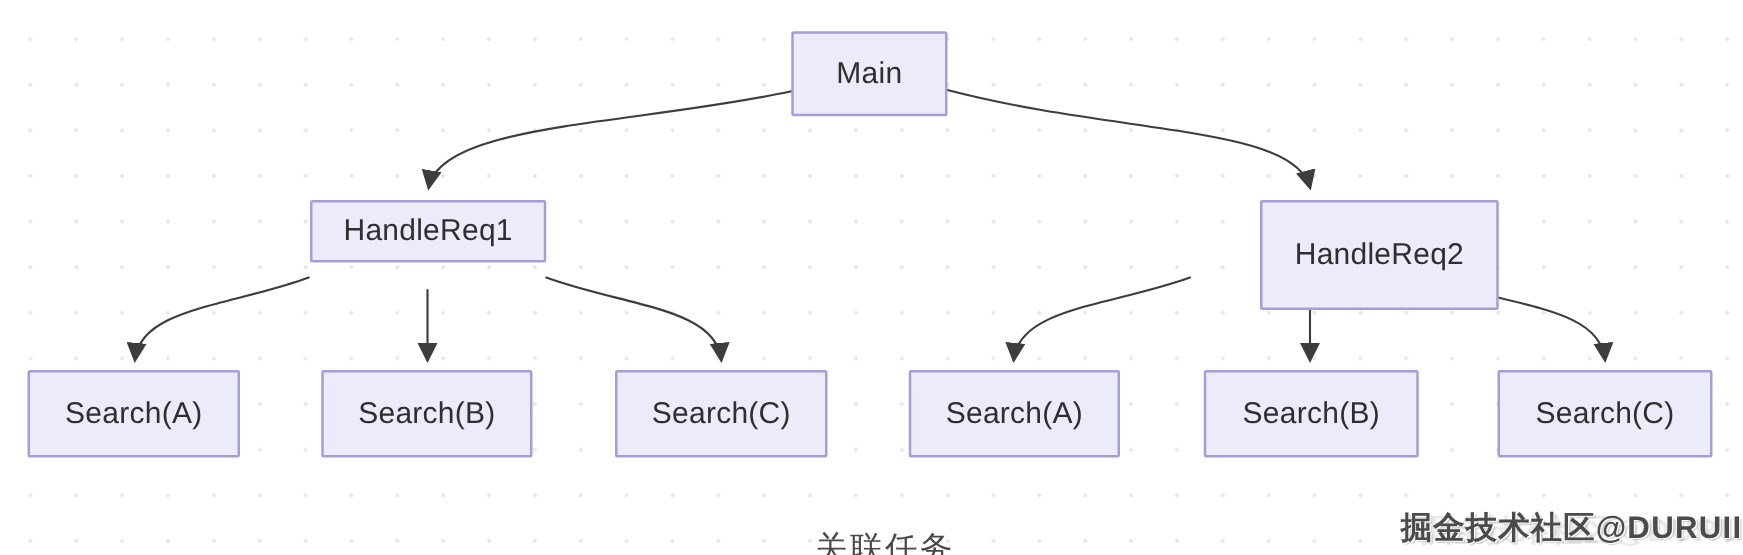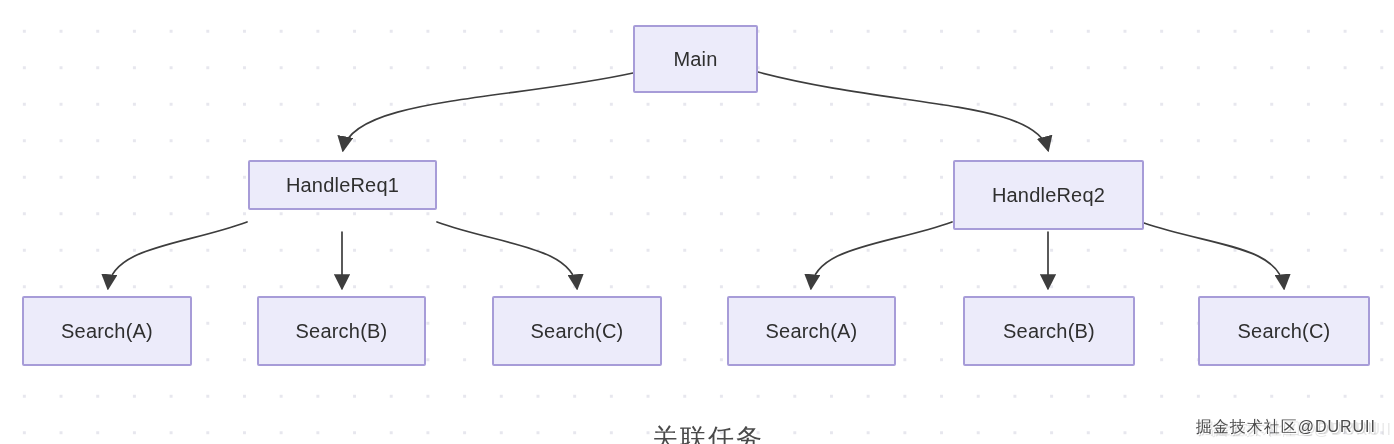--- a/index.html
+++ b/index.html
@@ -29,40 +29,40 @@
   .node {
     position: absolute;
     box-sizing: border-box;
     background: #ecebfa;
     border: 2px solid #a79cd8;
     border-radius: 2px;
     display: flex;
     align-items: center;
     justify-content: center;
     color: #2f2f2f;
-    font-size: 20px;
+    font-size: 24px;
     letter-spacing: 0.2px;
   }
   .caption {
     position: absolute;
     left: 583px;
     top: 394px;
     width: 250px;
     text-align: center;
     font-size: 26px;
     color: #4a4a4a;
     letter-spacing: 2px;
     margin-top: 27px;
   }
   .watermark {
     position: absolute;
-    right: 18px;
+    right: 0;
     bottom: 6px;
-    font-size: 16px;
-    font-weight: normal;
+    font-size: 25px;
+    font-weight: bold;
     color: #4b4b4b;
     letter-spacing: 1px;
     text-shadow:
       1px 1px 0 #ffffff,
       2px 2px 1px rgba(120,120,120,0.35),
       16px 3px 0 rgba(160,160,160,0.22);
     white-space: nowrap;
   }
 </style>
 </head>
@@ -85,21 +85,21 @@
       <path d="M 952 222 C 888 245, 815 246, 811 288" marker-end="url(#arrowhead)"></path>
       <path d="M 1048 232 L 1048 288" marker-end="url(#arrowhead)"></path>
       <path d="M 1144 223 C 1212 246, 1280 246, 1284 288" marker-end="url(#arrowhead)"></path>
     </g>
   </svg>
 
   <div class="node" style="left:633px; top:25px;  width:125px; height:68px;">Main</div>
 
   <div class="node" style="left:248px; top:160px; width:189px; height:50px;">HandleReq1</div>
 
-  <div class="node" style="left:953px; top:160px; width:191px; height:70px;">HandleReq2</div>
+  <div class="node" style="left:1008px; top:160px; width:191px; height:88px;">HandleReq2</div>
 
   <div class="node" style="left:22px;  top:296px; width:170px; height:70px;">Search(A)</div>
 
   <div class="node" style="left:257px; top:296px; width:169px; height:70px;">Search(B)</div>
 
   <div class="node" style="left:492px; top:296px; width:170px; height:70px;">Search(C)</div>
 
   <div class="node" style="left:727px; top:296px; width:169px; height:70px;">Search(A)</div>
 
   <div class="node" style="left:963px; top:296px; width:172px; height:70px;">Search(B)</div>

